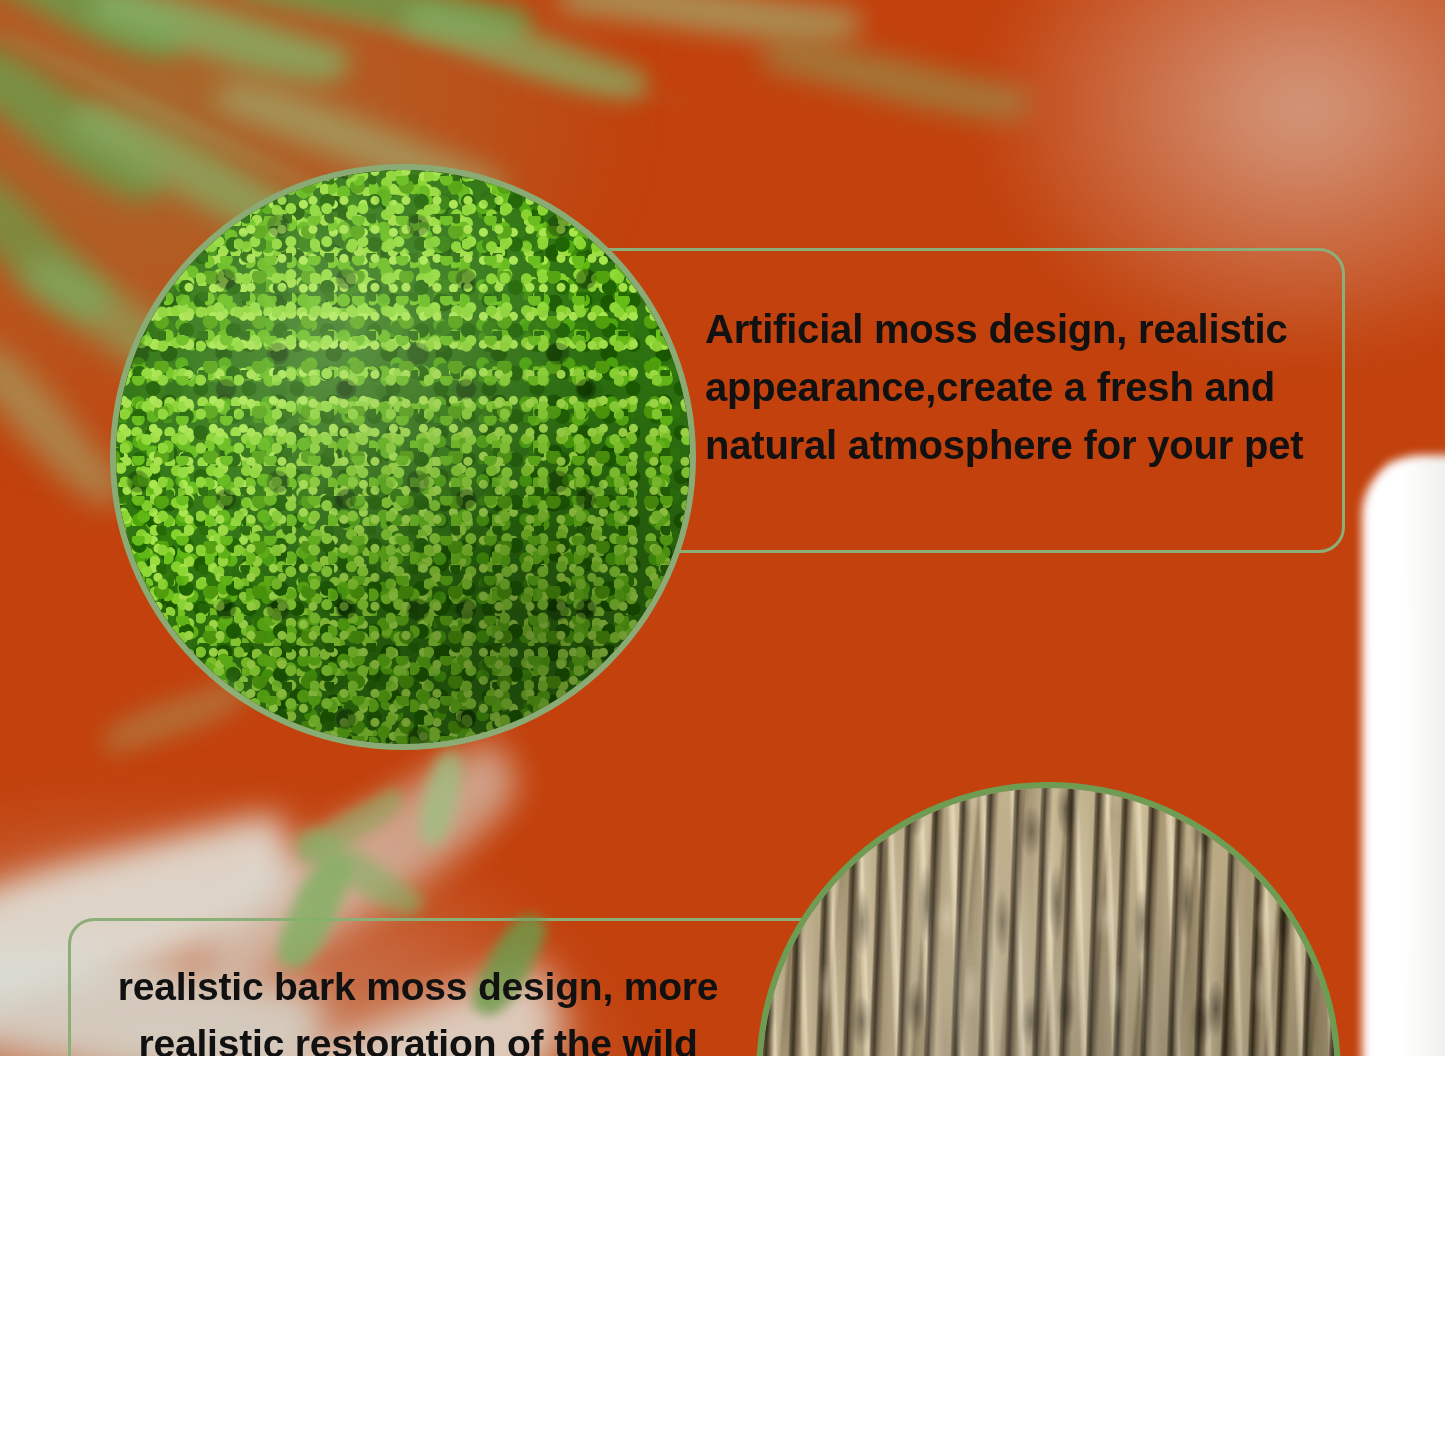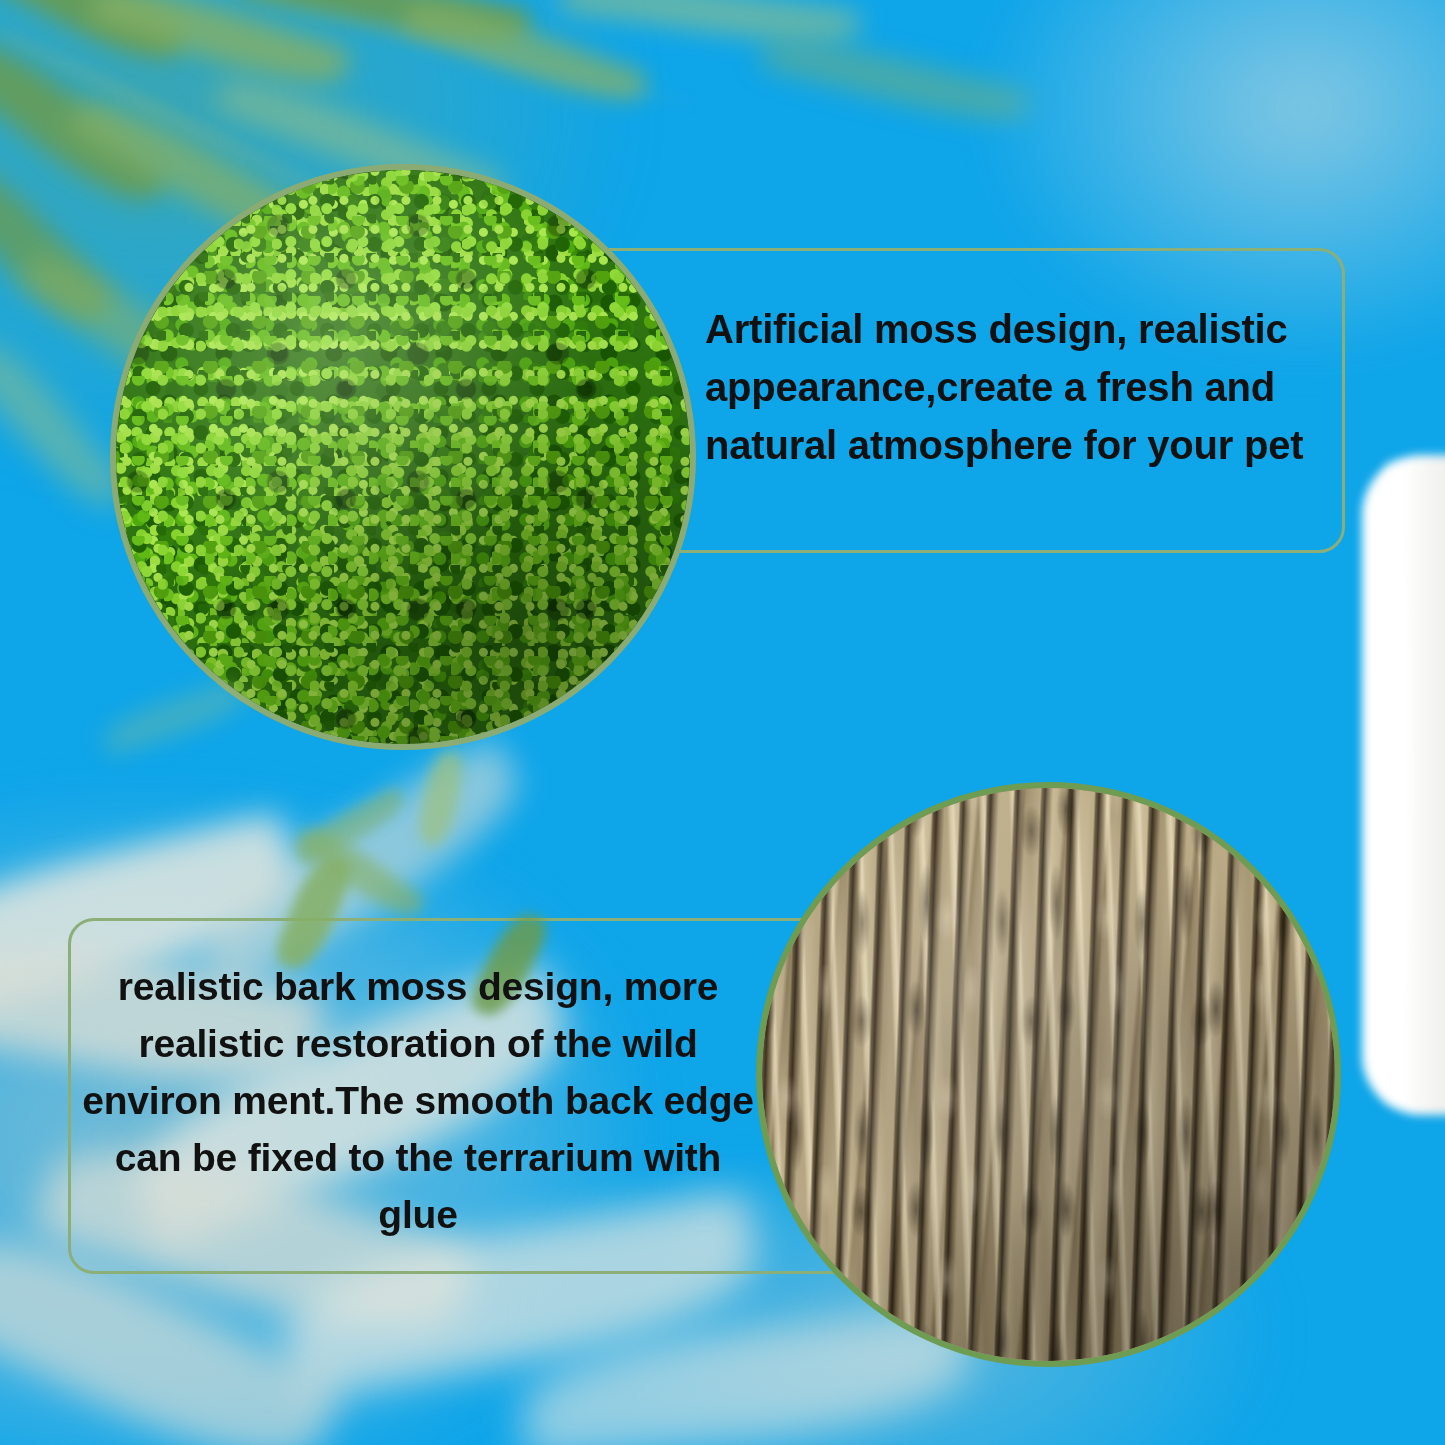--- a/index.html
+++ b/index.html
@@ -9,22 +9,22 @@
   body {
     width: 1445px;
     height: 1445px;
     overflow: hidden;
     font-family: "Liberation Sans", sans-serif;
   }
 
   #canvas {
     position: relative;
     width: 1445px;
-    height: 1445px;
-    background: #0ea5e9;
+    height: 1056px;
+    background: #c2410c;
     overflow: hidden;
   }
 
   
   .bg-wash {
     position: absolute;
     pointer-events: none;
   }
   .wash-tl {
     left: -120px; top: -140px;

